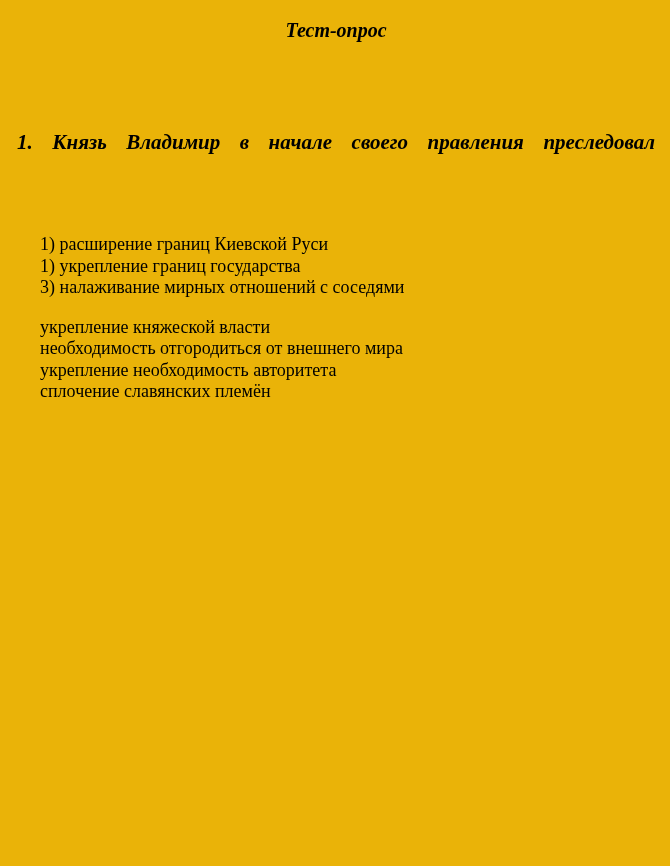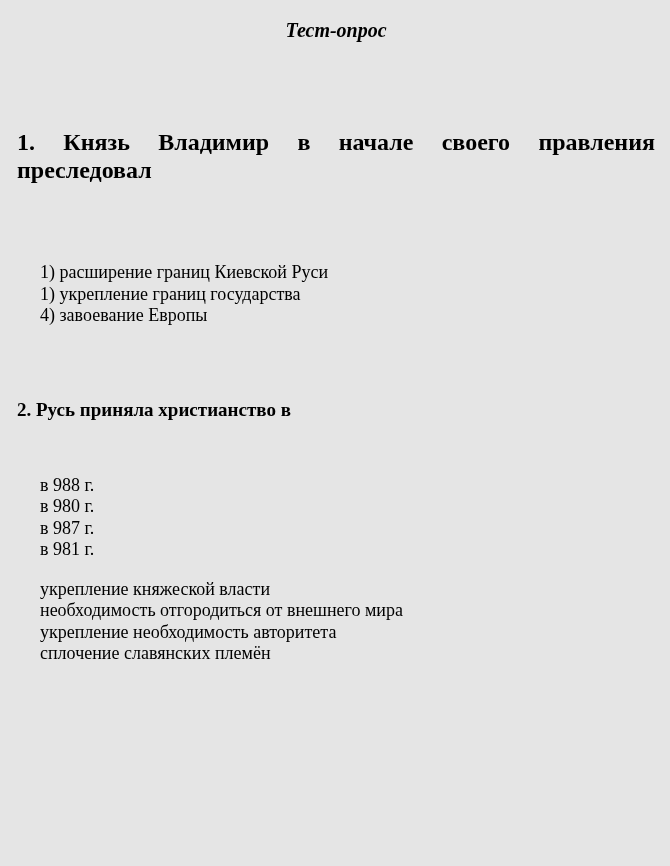--- a/index.html
+++ b/index.html
@@ -6,21 +6,21 @@
     margin: 0;
     padding: 0;
     background: #ffffff;
   }
   .page {
     position: relative;
     width: 670px;
     height: 866px;
     box-sizing: border-box;
     padding: 16px 15px 0 17px;
-    background: #e5e5e5;
+    background: #eab308;
     color: #000000;
     font-family: "Liberation Serif", "DejaVu Serif", serif;
     overflow: hidden;
   }
   .doc-title {
     font-size: 20px;
     line-height: 28px;
     font-weight: bold;
     font-style: italic;
     text-align: center;
@@ -28,21 +28,22 @@
   }
   .question { margin: 0; }
   .q-heading {
     font-weight: bold;
     font-size: 19px;
     line-height: 25px;
     margin: 0;
     white-space: pre-wrap;
   }
   .q1 .q-heading {
-    font-size: 24px;
+    font-style: italic;
+    font-size: 21px;
     line-height: 28px;
   }
   .q-heading .line { margin: 0; }
   .stretch {
     text-align: justify;
     text-align-last: justify;
   }
   .options {
     list-style: none;
     margin: 0;
@@ -65,35 +66,24 @@
 
   <h1 class="doc-title">Тест-опрос</h1>
 
   <section class="question q1">
     <div class="q-heading">
       <div class="line stretch">1. Князь Владимир в начале своего правления преследовал</div>
     </div>
     <ul class="options">
       <li>1) расширение границ Киевской Руси</li>
       <li>1) укрепление границ государства</li>
-      <li>4) завоевание Европы</li>
+      <li>3) налаживание мирных отношений с соседями</li>
     </ul>
   </section>
 
-  <section class="question q2">
-    <div class="q-heading">
-      <div class="line">2. Русь приняла христианство в</div>
-    </div>
-    <ul class="options">
-      <li>в 988 г.</li>
-      <li>в 980 г.</li>
-      <li>в 987 г.</li>
-      <li>в 981 г.</li>
-    </ul>
-  </section>
 
   <section class="question q3">
     <ul class="options">
       <li>укрепление княжеской власти</li>
       <li>необходимость отгородиться от внешнего мира</li>
       <li>укрепление необходимость авторитета</li>
       <li>сплочение славянских племён</li>
     </ul>
   </section>
 

